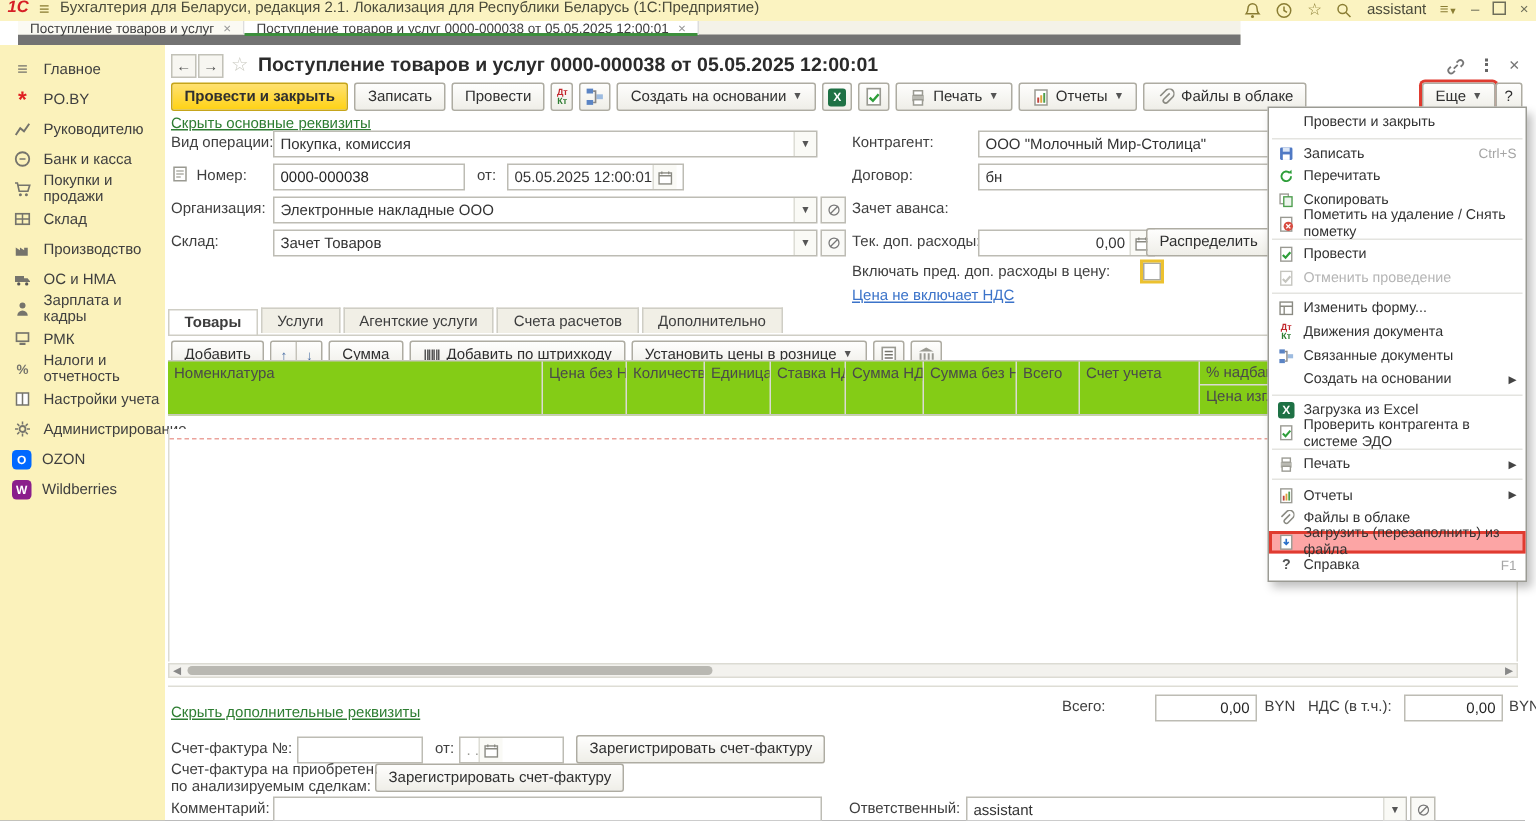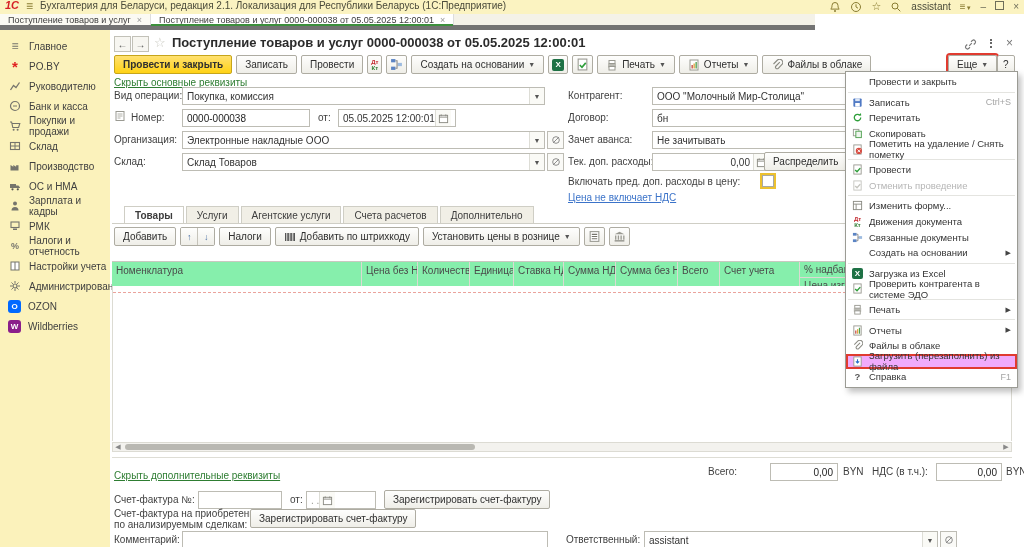--- a/index.html
+++ b/index.html
@@ -8,22 +8,22 @@
 .abs{position:absolute}
 
 .topbar{position:absolute;left:0;top:0;width:1024px;height:14px;background:#fbf3c1;
   display:flex;align-items:flex-start;gap:7px;padding:0 5px;box-sizing:border-box;font-size:10px;color:#4a4a3a}
 .logo1c{color:#d61f26;font-weight:bold;font-style:italic;font-size:11px;line-height:1}
 .hamb{color:#8a7d33;font-size:12px;line-height:1}
 .tb-right{margin-left:auto;display:flex;align-items:center;gap:9px;color:#8a7d33}
 .winbtn{color:#6e6e5a;font-size:10px}
 .sqr{display:inline-block;width:7px;height:7px;border:1px solid #6e6e5a}
 
-.tabbar{position:absolute;left:0;top:14px;width:815px;height:16px;background:#f4f2e8;
-  border-bottom:5px solid #737373;display:flex;box-sizing:border-box}
+.tabbar{position:absolute;left:12px;top:14px;width:815px;height:16px;background:#f4f2e8;
+  border-bottom:7px solid #737373;display:flex;box-sizing:border-box}
 .wtab{display:flex;align-items:center;gap:6px;padding:0 8px;font-size:9px;background:#fbfaf3;
   border-right:1px solid #ddd;color:#3d3d3d;position:relative;white-space:nowrap}
 .wtab.active{background:#fff}
 .wtab.active::after{content:"";position:absolute;left:0;right:0;bottom:-1px;height:2px;background:#3c8f3c}
 .tabx{color:#999;font-size:9px}
 
 .sidebar{position:absolute;left:0;top:30px;width:110px;height:517px;background:#fbf2bb;
   padding-top:6px;box-sizing:border-box}
 .sbi{display:flex;align-items:center;gap:7px;height:20px;padding-left:8px;font-size:10px;color:#3f3f3f;cursor:pointer}
 .sbic{width:14px;height:14px;flex:none;display:flex;align-items:center;justify-content:center;color:#75746c}
@@ -55,33 +55,33 @@
   width:14px;border-left:1px solid #ddddd6;color:#555;font-size:7px;flex:none;background:#fafaf6}
 .mini{position:absolute;width:17px;height:18px;border:1px solid #bdbcb4;background:#fafaf7;
   display:flex;align-items:center;justify-content:center;box-sizing:border-box;cursor:pointer}
 .inp{position:absolute;height:18px;border:1px solid #bdbcb4;box-sizing:border-box;font-size:10px;
   padding:0 4px;font-family:inherit;color:#222;background:#fff;outline:none}
 .inbtn{align-self:stretch;width:15px;display:flex;align-items:center;justify-content:center;
   border-left:1px solid #ddddd6;background:#fafaf6;flex:none}
 .cbx{position:absolute;width:12px;height:12px;background:#fff;border:1px solid #a9a9a1;
   outline:2px solid #ecc12f;box-sizing:border-box;cursor:pointer}
 
-.ptabs{position:absolute;left:124px;top:204px;display:flex;align-items:flex-end;height:19px}
+.ptabs{position:absolute;left:112px;top:204px;display:flex;align-items:center;height:19px}
 .ptab{padding:3px 10px 2px;font-size:10px;color:#3d3d3d;background:#f1efe6;border:1px solid #cfceC5;
   border-bottom:none;margin-right:2px;cursor:pointer}
 .ptab.active{background:#fff;font-weight:bold;position:relative;top:1px;padding-bottom:3px}
 .ptabline{position:absolute;left:112px;top:223px;width:900px;border-top:1px solid #cfcec5}
 
 .ttool{position:absolute;left:114px;top:227px;display:flex;gap:4px;align-items:flex-start}
 .grpbtn{display:inline-flex;border:1px solid #aeaca2;border-radius:2px;overflow:hidden}
 .grpbtn span{width:16px;height:17px;display:flex;align-items:center;justify-content:center;
   background:linear-gradient(#fefefd,#efeee8);color:#4a6fa5;font-size:9px;cursor:pointer}
 .grpbtn span+span{border-left:1px solid #c5c3ba}
-.thead{position:absolute;left:112px;top:261px;width:900px;height:37px;display:flex;
-  background:#86efac;border-top:1px solid #c9c8c0;border-bottom:1px solid #c9c8c0;box-sizing:border-box}
+.thead{position:absolute;left:112px;top:240px;width:900px;height:37px;display:flex;
+  background:#84cc16;border-top:1px solid #c9c8c0;border-bottom:1px solid #c9c8c0;box-sizing:border-box}
 .th{border-right:1px solid #dbdad2;padding:3px 4px;font-size:10px;color:#4a4a4a;box-sizing:border-box;
   overflow:hidden;white-space:nowrap;flex:none}
 .th2{flex:1;display:flex;flex-direction:column;padding:0;border-right:none}
 .th2 div{padding:2px 4px;white-space:nowrap;overflow:hidden}
 .th2 div:first-child{border-bottom:1px solid #dbdad2}
 .tbody{position:absolute;left:112px;top:286px;width:900px;height:155px;background:#fff;
   border-left:1px solid #dcdbd3;border-right:1px solid #dcdbd3;box-sizing:border-box}
 .newrow{position:absolute;left:113px;top:292px;width:888px;border-top:1px dashed #eba39c}
 .hscroll{position:absolute;left:112px;top:442px;width:900px;height:10px;background:#f3f2ee;
   border:1px solid #dcdbd3;display:flex;align-items:center;box-sizing:border-box}
@@ -89,21 +89,21 @@
 .hthumb{width:350px;height:6px;background:#b9b8b2;border-radius:3px;margin-left:2px;cursor:pointer}
 .sep2{position:absolute;left:112px;top:457px;width:900px;border-top:1px solid #deddd5}
 
 .menu{position:absolute;left:845px;top:71px;width:173px;background:#fff;border:1px solid #9b9b94;
   box-shadow:3px 4px 6px rgba(0,0,0,.25);z-index:60;padding:2px 0;box-sizing:border-box}
 .mi{display:flex;align-items:center;height:15.6px;padding:0 6px 0 5px;font-size:9.5px;color:#333;cursor:pointer;box-sizing:border-box}
 .mic{width:13px;height:13px;margin-right:5px;flex:none;display:flex;align-items:center;justify-content:center}
 .msc{margin-left:auto;color:#a5a5a5;font-size:9px}
 .sub{margin-left:auto;font-size:7px;color:#444}
 .mi.dis{color:#b5b5b5}
-.mi.hl{background:#f0abfc;box-shadow:inset 0 0 0 2px #e03b30}
+.mi.hl{background:#fca5a5;box-shadow:inset 0 0 0 2px #e03b30}
 .msep{height:1px;background:#e4e4e0;margin:2px 2px}
 .dtkt{display:flex;flex-direction:column;line-height:1;font-size:6px;font-weight:bold}
 .dtkt b:first-child{color:#c2272d}.dtkt b:last-child{color:#2e7d32;font-weight:bold}
 .xlbadge{width:12px;height:12px;border-radius:2px;background:#1e7145;color:#fff;font-size:8px;
   font-weight:bold;display:flex;align-items:center;justify-content:center}
 svg{display:block}
 </style>
 </head>
 <body>
 
@@ -397,21 +397,21 @@
     </div>
   <div class="mini" style="left:547px;top:131px">
       <svg width="10" height="10" viewBox="0 0 12 12">
         <circle cx="6" cy="6" r="4" fill="none" stroke="#777"></circle>
         <path d="M2.8 9.2 9.2 2.8" stroke="#777"></path>
       </svg>
     </div>
 
   <span class="lbl" style="left:114px;top:156px">Склад:</span>
   <div class="combo" style="left:182px;top:153px;width:363px">
-      <span>Склад Товаров</span>
+      <span>Зачет Товаров</span>
       <span class="car">▼</span>
     </div>
   <div class="mini" style="left:547px;top:153px">
       <svg width="10" height="10" viewBox="0 0 12 12">
         <circle cx="6" cy="6" r="4" fill="none" stroke="#777"></circle>
         <path d="M2.8 9.2 9.2 2.8" stroke="#777"></path>
       </svg>
     </div>
 
   <span class="lbl" style="left:568px;top:90px">Контрагент:</span>
@@ -432,24 +432,20 @@
       <span class="car">▼</span>
     </div>
   <div class="mini" style="left:940px;top:109px">
       <svg width="10" height="10" viewBox="0 0 12 12">
         <circle cx="6" cy="6" r="4" fill="none" stroke="#777"></circle>
         <path d="M2.8 9.2 9.2 2.8" stroke="#777"></path>
       </svg>
     </div>
 
   <span class="lbl" style="left:568px;top:134px">Зачет аванса:</span>
-  <div class="combo" style="left:652px;top:131px;width:286px">
-      <span>Не зачитывать</span>
-      <span class="car">▼</span>
-    </div>
 
   <span class="lbl" style="left:568px;top:156px">Тек. доп. расходы:</span>
   <div class="combo" style="left:652px;top:153px;width:118px">
       <span style="margin-left:auto;padding-right:3px">0,00</span>
       <span class="inbtn">
         <svg width="11" height="11" viewBox="0 0 12 12">
           <rect x="1.5" y="2.5" width="9" height="8" fill="#fff" stroke="#8a8a82"></rect>
           <path d="M1.5 4.5h9M3.5 1.5v2M8.5 1.5v2" stroke="#8a8a82"></path>
         </svg>
       </span>
@@ -474,21 +470,21 @@
 
   <div class="ttool">
     <button class="btn">
         <span>Добавить</span>
       </button>
     <span class="grpbtn">
         <span>↑</span>
         <span>↓</span>
       </span>
     <button class="btn">
-        <span>Налоги</span>
+        <span>Сумма</span>
       </button>
     <button class="btn">
         <span>
           <svg width="12" height="12" viewBox="0 0 12 12">
             <path d="M1.5 2v8M3.2 2v8M4.4 2v8M6.2 2v8M7.4 2v8M9.2 2v8M10.5 2v8" stroke="#555"></path>
           </svg>
         </span>
         <span>Добавить по штрихкоду</span>
       </button>
     <button class="btn">

